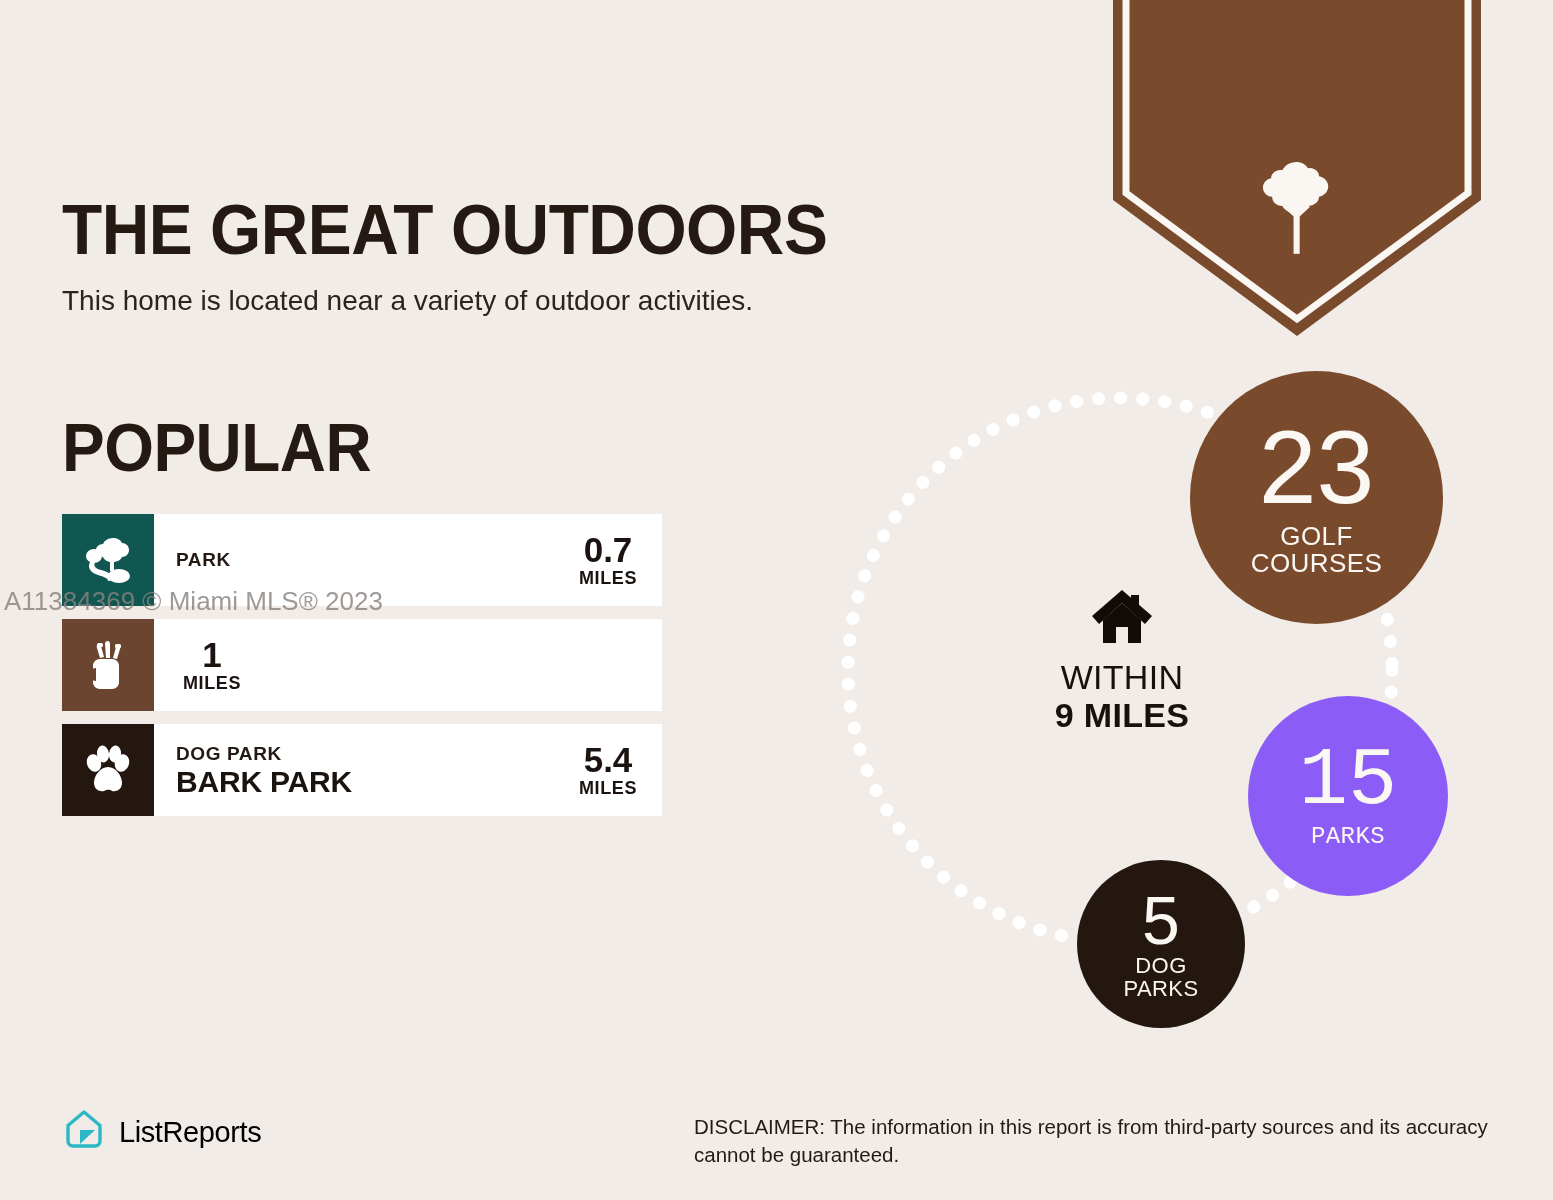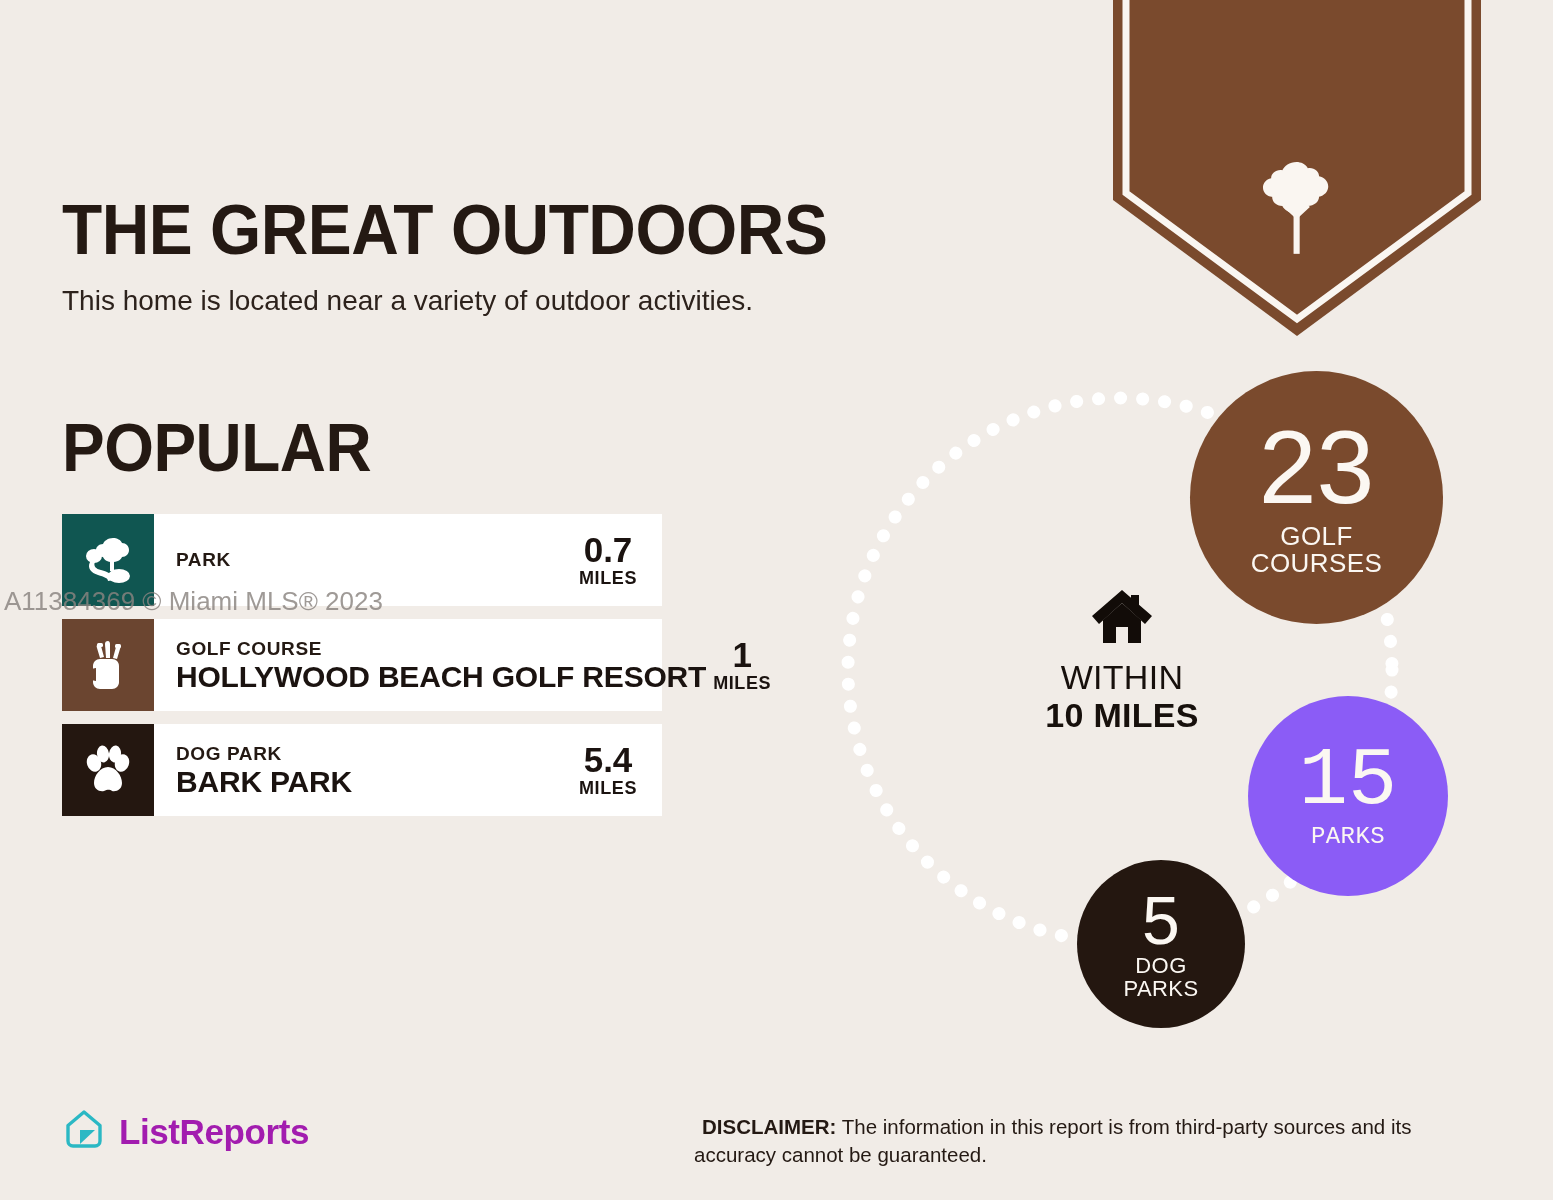--- a/index.html
+++ b/index.html
@@ -118,27 +118,27 @@
     position:absolute;left:262px;top:248px;width:200px;
     display:flex;flex-direction:column;align-items:center;
   }
   .center-cluster .chouse{margin-bottom:10px;}
   .cc-l1{font-size:34px;font-weight:400;color:#17100c;line-height:38px;letter-spacing:0.3px;text-align:center;}
   .cc-l2{font-size:34px;font-weight:700;color:#17100c;line-height:38px;letter-spacing:0.3px;}
 
   
   .logo{position:absolute;left:62px;top:1108px;display:flex;align-items:center;}
   .logo-text{
-    margin-left:13px;font-size:35px;font-weight:700;color:#a21caf;letter-spacing:-0.4px;
+    margin-left:13px;font-size:29px;font-weight:400;color:#000000;letter-spacing:-0.4px;
   }
   .disclaimer{
     position:absolute;left:694px;top:1113px;width:800px;
     font-size:20.5px;line-height:28px;color:#241913;
   }
-  .disclaimer b{font-weight:700;margin-left:8px;}
+  .disclaimer b{font-weight:400;}
 
   
   .watermark{
     position:absolute;left:4px;top:586px;
     font-size:26px;color:#8a8480;opacity:0.82;
     white-space:nowrap;z-index:20;
     font-family:"Liberation Sans", sans-serif;
   }
 </style>
 </head>
@@ -193,24 +193,20 @@
           <path fill="#ffffff" d="M14 6 c-2 0 -3 2 -2 4 l3 10 l4 -1 l-3 -11 c0 -1 -1 -2 -2 -2 Z"></path>
           <path fill="#ffffff" d="M23 3 c-2 0 -3 1 -3 3 l1 14 l4 0 l-0 -14 c0 -2 -1 -3 -2 -3 Z"></path>
           <path fill="#ffffff" d="M33 7 c-1 0 -2 1 -2 2 l-3 11 l4 1 l3 -10 c1 -2 0 -4 -2 -4 Z"></path>
           <rect x="12" y="5" width="6" height="4" rx="1.5" fill="#ffffff"></rect>
           <rect x="30" y="6" width="6" height="4" rx="1.5" fill="#ffffff"></rect>
           <path fill="#ffffff" d="M15 21 c-4 0 -7 3 -7 7 l0 16 c0 4 3 7 7 7 l12 0 c4 0 7 -3 7 -7 l0 -16 c0 -4 -3 -7 -7 -7 Z"></path>
           <path fill="#6b4530" d="M11 30 c-4 0 -6 3 -6 6 c0 4 2 7 6 7 Z"></path>
         </svg>
       </div>
       <div class="row-body">
-        <div class="row-texts">
-          <span class="row-cat">GOLF COURSE</span>
-          <span class="row-name">HOLLYWOOD BEACH GOLF RESORT</span>
-        </div>
         <div class="row-dist">
           <span class="num">1</span>
           <span class="unit">MILES</span>
         </div>
       </div>
     </div>
 
     <div class="row">
       <div class="row-icon" style="background:#241710;">
         <svg width="52" height="50" viewBox="0 0 52 50">
@@ -243,21 +239,21 @@
 
     <div class="center-cluster">
       <span class="chouse">
         <svg width="62" height="56" viewBox="0 0 62 56">
           <path fill="#120c08" d="M31 2 L1 28 L8 36 L31 15 L54 36 L61 28 Z"></path>
           <rect x="40" y="7" width="8" height="13" fill="#120c08"></rect>
           <path fill="#120c08" d="M12 32 L12 55 L25 55 L25 39 L37 39 L37 55 L50 55 L50 32 L31 15 Z"></path>
         </svg>
       </span>
       <span class="cc-l1">WITHIN</span>
-      <span class="cc-l2">10 MILES</span>
+      <span class="cc-l2">9 MILES</span>
     </div>
 
     <div class="bubble b-golf">
       <span class="bnum">23</span>
       <span class="blabel">
         <span>GOLF</span><br>
         <span>COURSES</span>
       </span>
     </div>
 

